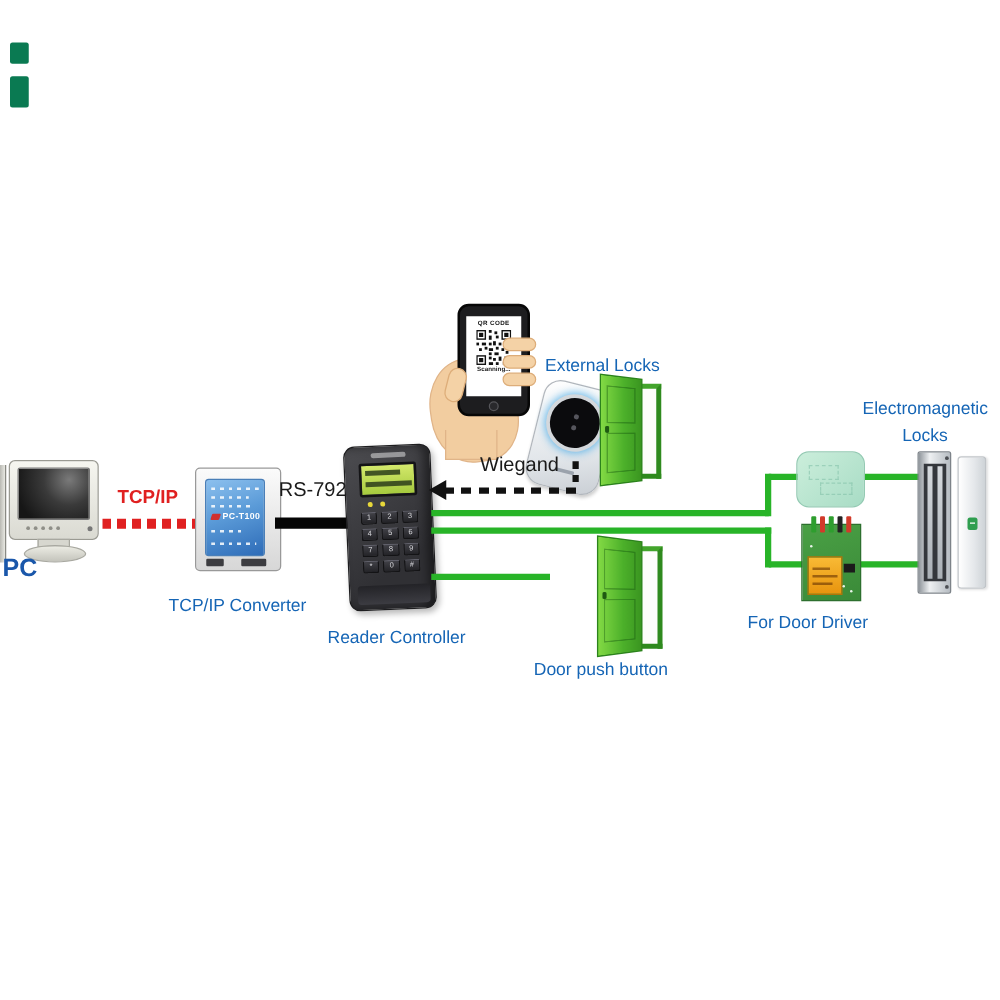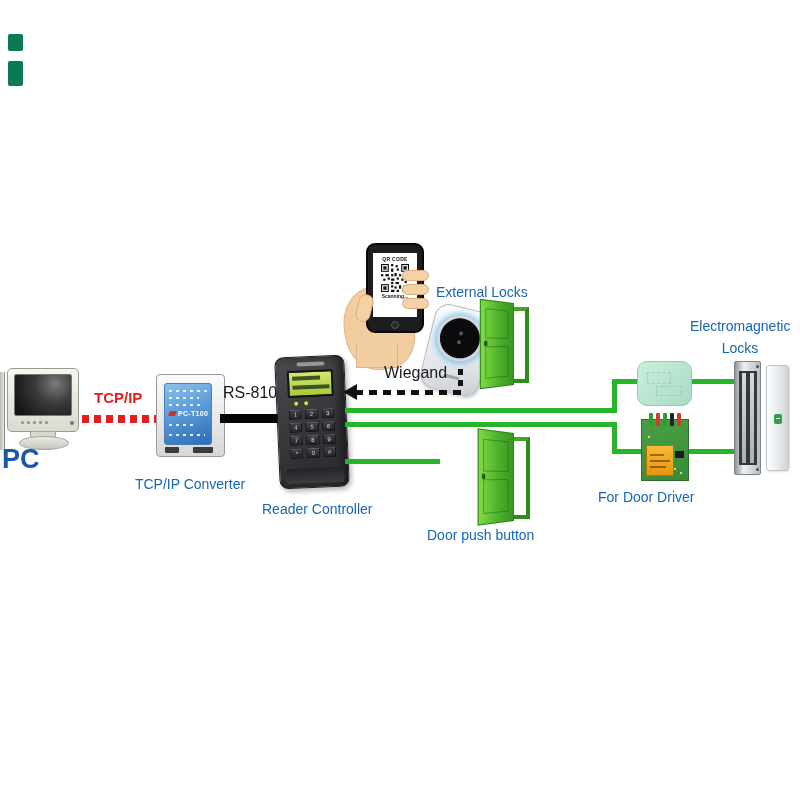--- a/index.html
+++ b/index.html
@@ -13,21 +13,21 @@
   .gmark { position:absolute; left:8px; width:15px; background:#0a7a52; border-radius:2px; }
   
   .monitor { left:7px; top:368px; width:72px; height:64px; background:linear-gradient(180deg,#f6f6f0,#dadad2); border:1px solid #9a9a92; border-radius:5px; }
   .mon-screen { left:6px; top:5px; width:58px; height:42px; background:radial-gradient(circle at 72% 22%, #7a7a7a 0%, #3a3a3a 40%, #161616 85%); border:1px solid #777; border-radius:2px; }
   .mon-vents { left:13px; top:52px; display:flex; gap:3px; }
   .mon-vents i { width:3px; height:3px; background:#8f8f88; border-radius:50%; }
   .mon-power { left:62px; top:52px; width:4px; height:4px; background:#777; border-radius:50%; }
   .mon-neck { left:30px; top:431px; width:26px; height:7px; background:#d7d7cf; border:1px solid #a8a8a0; }
   .mon-base { left:19px; top:436px; width:50px; height:14px; background:linear-gradient(180deg,#ecece4,#c4c4bc); border:1px solid #a8a8a0; border-radius:50%; }
   .tower { left:0; top:372px; width:5px; height:78px; background:linear-gradient(90deg,#b9b9b3,#e8e8e2); border-right:1px solid #8a8a84; }
-  .pc-label { left:2px; top:444px; font-size:27px; font-weight:bold; color:#1a57aa; }
+  .pc-label { left:2px; top:444px; font-size:20px; font-weight:bold; color:#1a57aa; }
   
   .tcpip-dash { left:82px; top:415px; width:74px; height:8px; background:repeating-linear-gradient(90deg,#e02020 0 7px,transparent 7px 12px); }
   .tcpip-label { left:94px; top:389px; font-size:15px; color:#e02020; font-weight:bold; }
   
   .conv { left:156px; top:374px; width:69px; height:83px; background:linear-gradient(180deg,#fbfbfb,#d7d7d7); border:1px solid #999; border-radius:4px; }
   .conv-panel { left:7px; top:8px; width:48px; height:62px; background:linear-gradient(160deg,#8cc0ee 0%,#5b9bd8 45%,#2e6cb8 100%); border:1px solid #4a7fb8; border-radius:3px; }
   .conv-row { position:absolute; left:4px; width:38px; height:2px; background:repeating-linear-gradient(90deg,rgba(255,255,255,.85) 0 3px,transparent 3px 7px); }
   .conv-model { position:absolute; left:4px; top:26px; display:flex; align-items:center; gap:2px; }
   .conv-logo { width:7px; height:5px; background:#cf3030; border-radius:1px; transform:skewX(-18deg); }
   .conv-model span { font-size:7px; font-weight:bold; color:#fff; letter-spacing:.3px; }
@@ -133,21 +133,21 @@
         <span>PC-T100</span>
       </div>
       <div class="conv-row" style="top:40px;width:26px;"></div>
       <div class="conv-row" style="top:50px;width:36px;"></div>
     </div>
     <div class="conv-term" style="left:8px;width:14px;"></div>
     <div class="conv-term" style="left:36px;width:20px;"></div>
   </div>
   <div class="lbl-blue" style="left:130px;top:476px;width:120px;text-align:center;">TCP/IP Converter</div>
 
-  <div class="lbl-black rs485-label">RS-810</div>
+  <div class="lbl-black rs485-label">RS-792</div>
   <div class="abs rs485-bar"></div>
 
   <div class="abs ctrl">
     <div class="ctrl-brand"></div>
     <div class="ctrl-lcd">
       <div class="lcd-line" style="top:4px;width:28px;"></div>
       <div class="lcd-line" style="top:13px;width:37px;"></div>
     </div>
     <div class="ctrl-led" style="left:17px;"></div>
     <div class="ctrl-led" style="left:27px;"></div>

